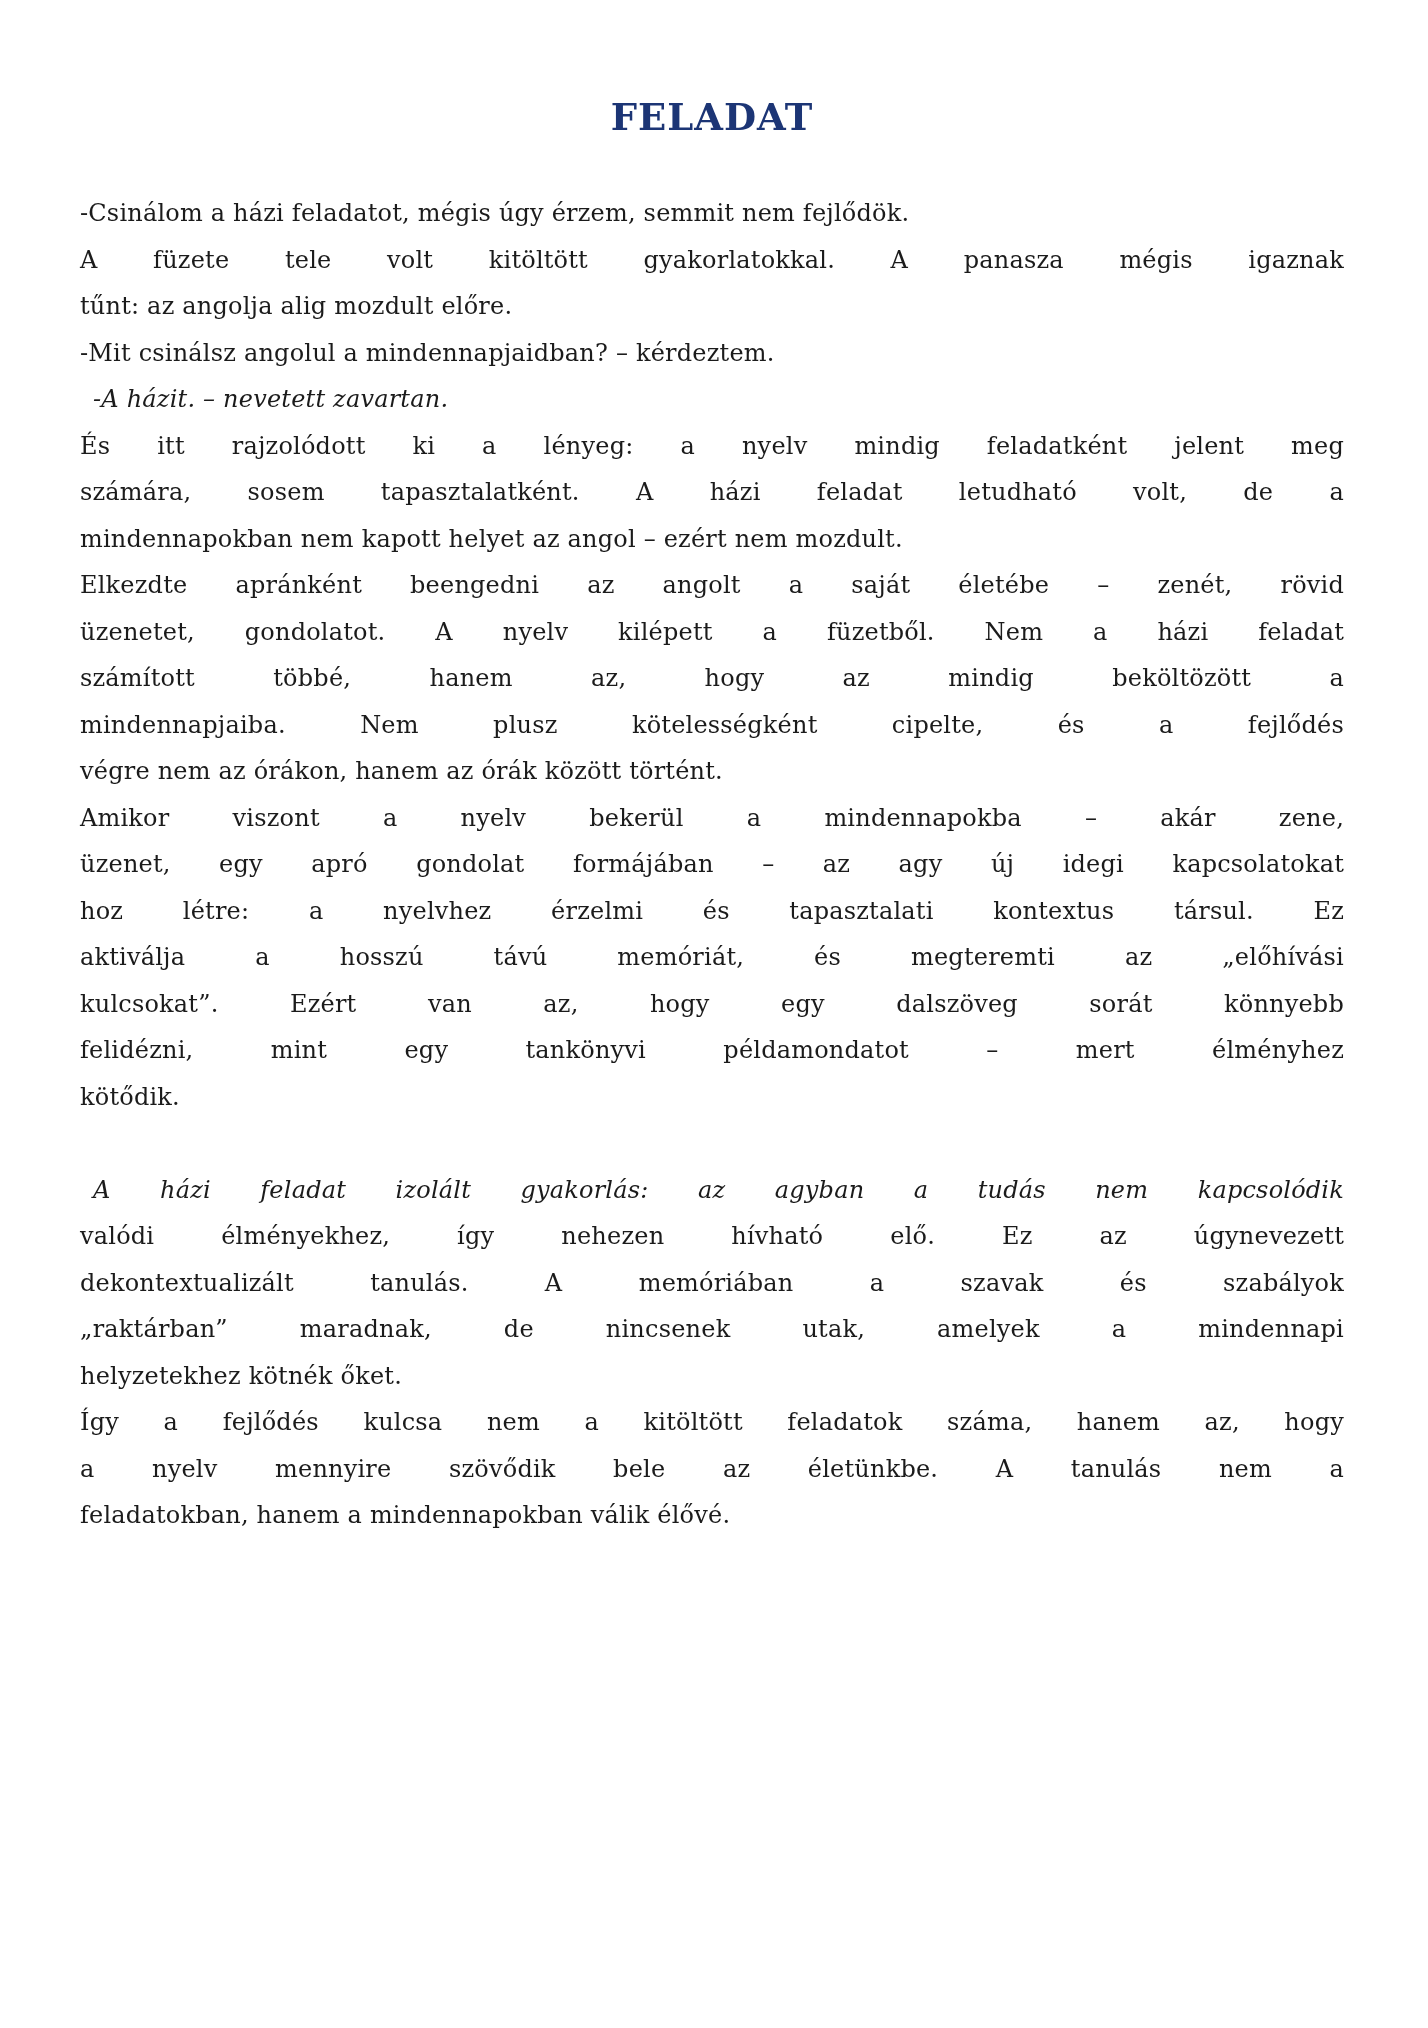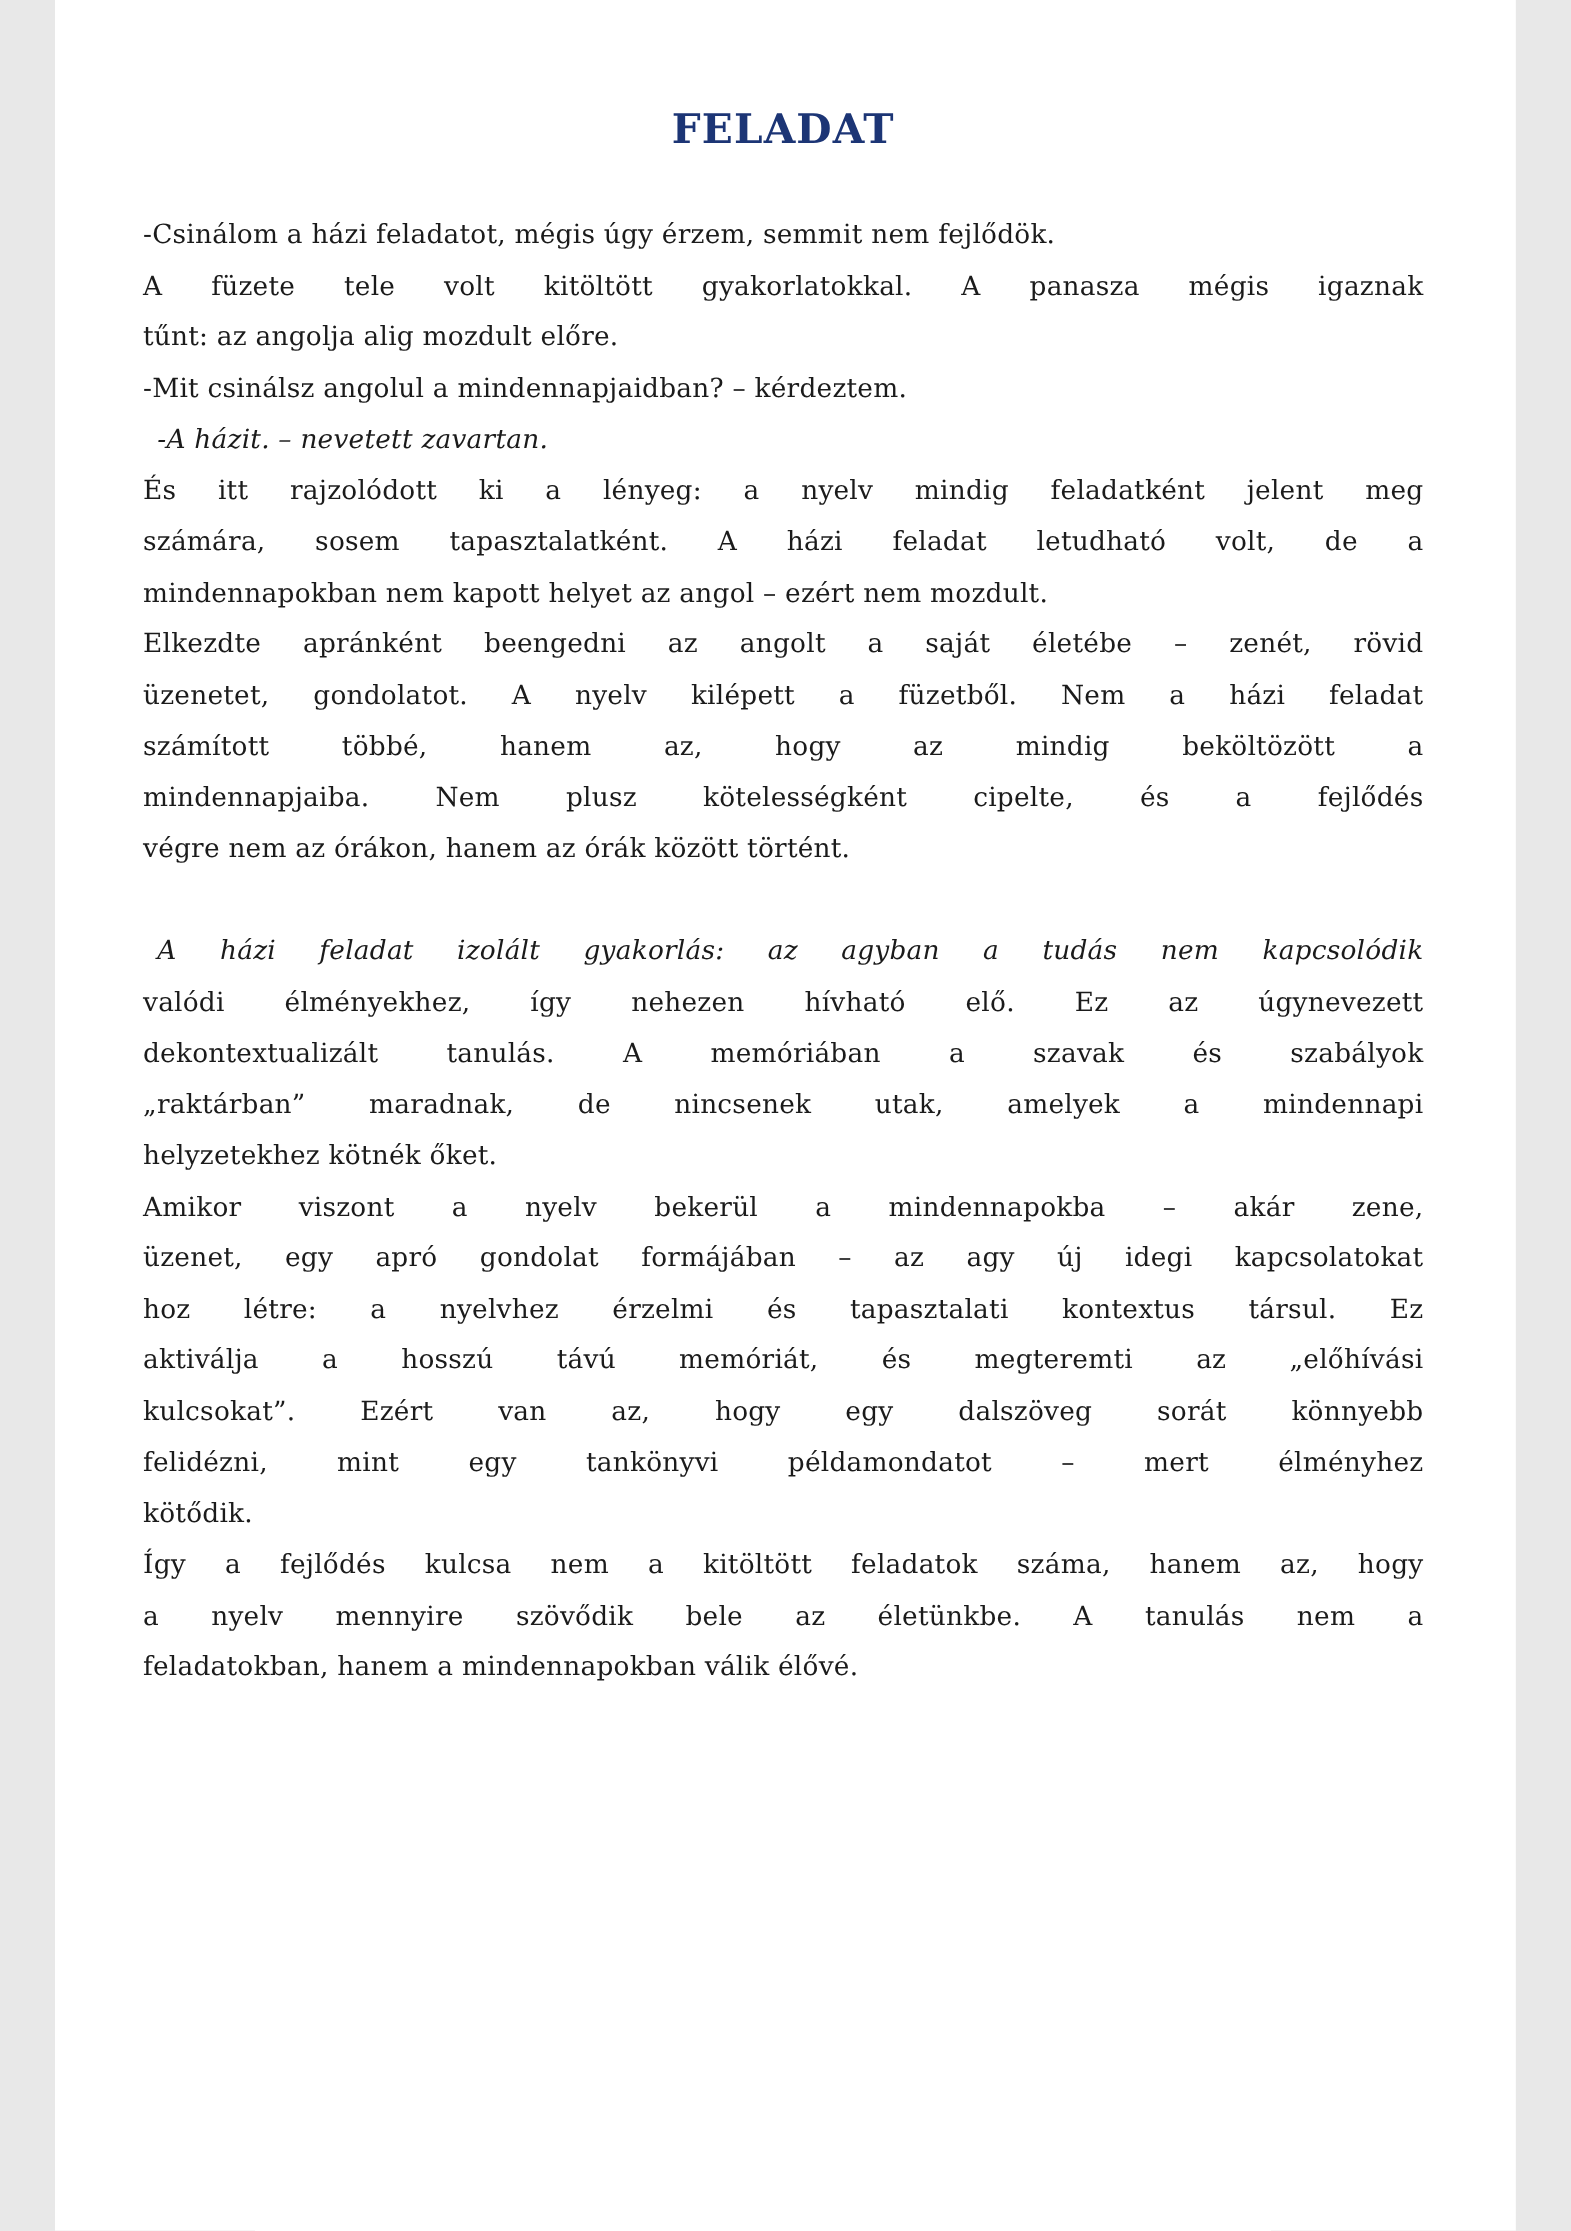--- a/index.html
+++ b/index.html
@@ -8,21 +8,21 @@
     --page-background: #ffffff;
   }
   * { box-sizing: border-box; }
   html, body {
     margin: 0;
     padding: 0;
     background: #e8e8e8;
   }
   .page {
     position: relative;
-    width: 1328px;
+    width: 1428px;
     height: 2028px;
     margin: 0 auto;
     background: var(--page-background);
     overflow: hidden;
     font-family: "DejaVu Serif", "Liberation Serif", serif;
   }
   .content {
     padding: 96px 84px 0 80px;
   }
   .doc-title {
@@ -79,35 +79,35 @@
           <div class="line">számára, sosem tapasztalatként. A házi feladat letudható volt, de a</div>
           <div class="line final">mindennapokban nem kapott helyet az angol – ezért nem mozdult.</div>
         </div>
         <div class="paragraph">
           <div class="line">Elkezdte apránként beengedni az angolt a saját életébe – zenét, rövid</div>
           <div class="line">üzenetet, gondolatot. A nyelv kilépett a füzetből. Nem a házi feladat</div>
           <div class="line">számított többé, hanem az, hogy az mindig beköltözött a</div>
           <div class="line">mindennapjaiba. Nem plusz kötelességként cipelte, és a fejlődés</div>
           <div class="line final">végre nem az órákon, hanem az órák között történt.</div>
         </div>
-        <div class="paragraph gap">
-          <div class="line first-indent">A házi feladat izolált gyakorlás: az agyban a tudás nem kapcsolódik</div>
-          <div class="line">valódi élményekhez, így nehezen hívható elő. Ez az úgynevezett</div>
-          <div class="line">dekontextualizált tanulás. A memóriában a szavak és szabályok</div>
-          <div class="line">„raktárban” maradnak, de nincsenek utak, amelyek a mindennapi</div>
-          <div class="line final">helyzetekhez kötnék őket.</div>
-        </div>
         <div class="paragraph">
           <div class="line">Amikor viszont a nyelv bekerül a mindennapokba – akár zene,</div>
           <div class="line">üzenet, egy apró gondolat formájában – az agy új idegi kapcsolatokat</div>
           <div class="line">hoz létre: a nyelvhez érzelmi és tapasztalati kontextus társul. Ez</div>
           <div class="line">aktiválja a hosszú távú memóriát, és megteremti az „előhívási</div>
           <div class="line">kulcsokat”. Ezért van az, hogy egy dalszöveg sorát könnyebb</div>
           <div class="line">felidézni, mint egy tankönyvi példamondatot – mert élményhez</div>
           <div class="line final">kötődik.</div>
+        </div>
+        <div class="paragraph gap">
+          <div class="line first-indent">A házi feladat izolált gyakorlás: az agyban a tudás nem kapcsolódik</div>
+          <div class="line">valódi élményekhez, így nehezen hívható elő. Ez az úgynevezett</div>
+          <div class="line">dekontextualizált tanulás. A memóriában a szavak és szabályok</div>
+          <div class="line">„raktárban” maradnak, de nincsenek utak, amelyek a mindennapi</div>
+          <div class="line final">helyzetekhez kötnék őket.</div>
         </div>
         <div class="paragraph">
           <div class="line">Így a fejlődés kulcsa nem a kitöltött feladatok száma, hanem az, hogy</div>
           <div class="line">a nyelv mennyire szövődik bele az életünkbe. A tanulás nem a</div>
           <div class="line final">feladatokban, hanem a mindennapokban válik élővé.</div>
         </div>
       </div>
   </div>
 </div>
 

